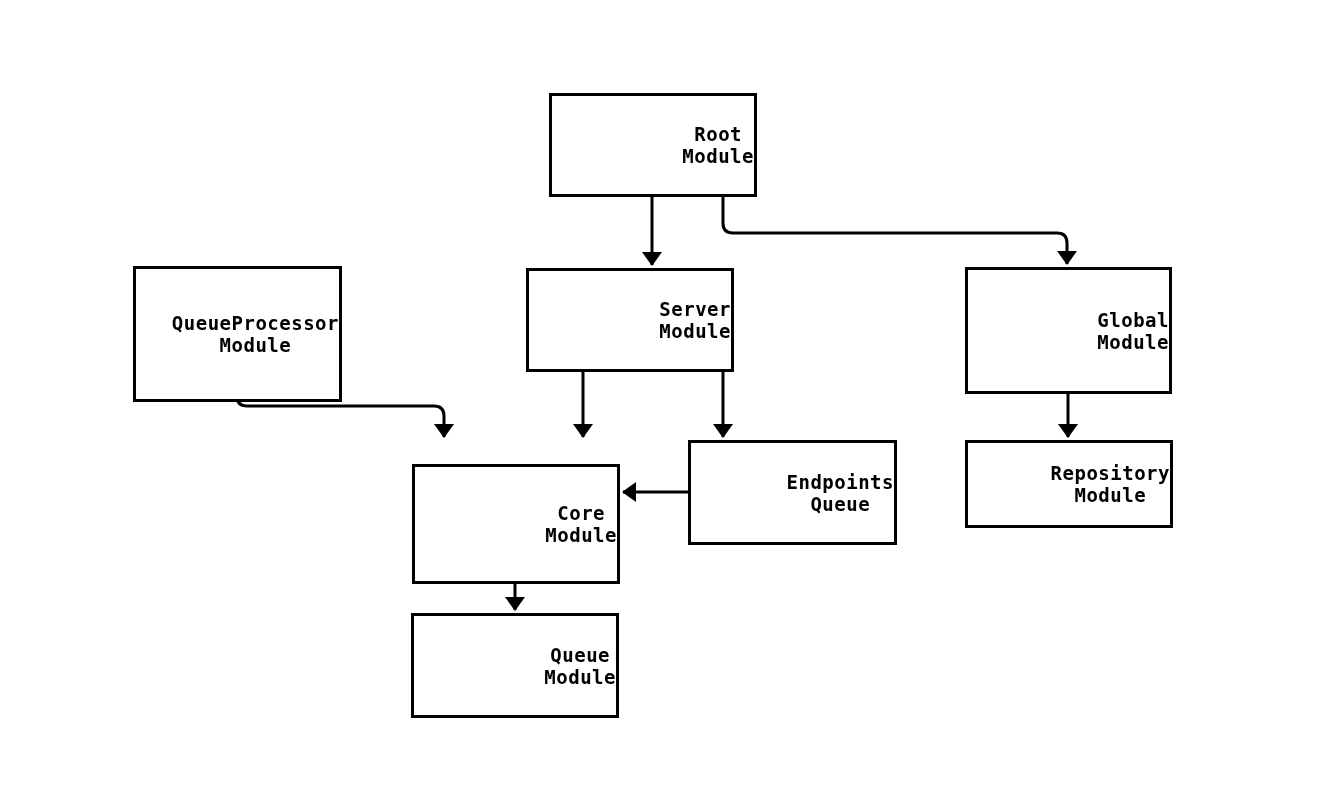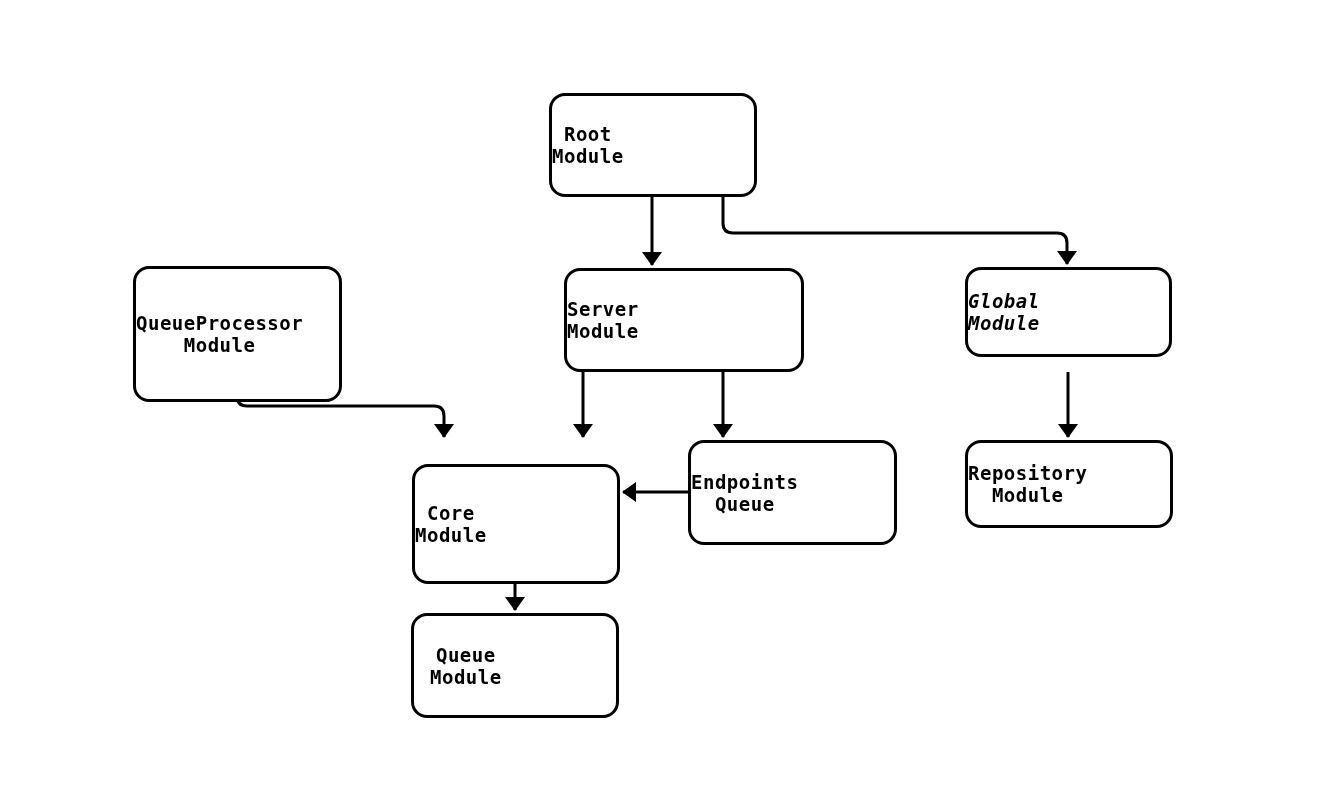--- a/index.html
+++ b/index.html
@@ -19,24 +19,24 @@
     position: absolute;
     left: 0;
     top: 0;
     pointer-events: none;
   }
   .node {
     position: absolute;
     box-sizing: border-box;
     background: #ffffff;
     border: 3px solid #000000;
-    border-radius: 16px;
+    border-radius: 0;
     display: flex;
     align-items: center;
-    justify-content: flex-start;
+    justify-content: flex-end;
   }
   .node-label {
     white-space: pre-line;
     text-align: center;
     font-weight: bold;
     font-size: 19px;
     line-height: 22px;
     color: #000000;
     letter-spacing: 0.5px;
   }
@@ -64,25 +64,25 @@
   </svg>
   <div id="nodes-layer">
       <div class="node" style="left: 549px; top: 93px; width: 208px; height: 104px;">
         <span class="node-label">Root
 Module</span>
       </div>
       <div class="node" style="left: 133px; top: 266px; width: 209px; height: 136px;">
         <span class="node-label">QueueProcessor
 Module</span>
       </div>
-      <div class="node" style="left: 564px; top: 268px; width: 240px; height: 104px;">
+      <div class="node" style="left: 526px; top: 268px; width: 208px; height: 104px;">
         <span class="node-label">Server
 Module</span>
       </div>
-      <div class="node" style="left: 965px; top: 267px; width: 207px; height: 90px; font-style: italic;">
+      <div class="node" style="left: 965px; top: 267px; width: 207px; height: 127px;">
         <span class="node-label">Global
 Module</span>
       </div>
       <div class="node" style="left: 412px; top: 464px; width: 208px; height: 120px;">
         <span class="node-label">Core
 Module</span>
       </div>
       <div class="node" style="left: 688px; top: 440px; width: 209px; height: 105px;">
         <span class="node-label">Endpoints
 Queue</span>

